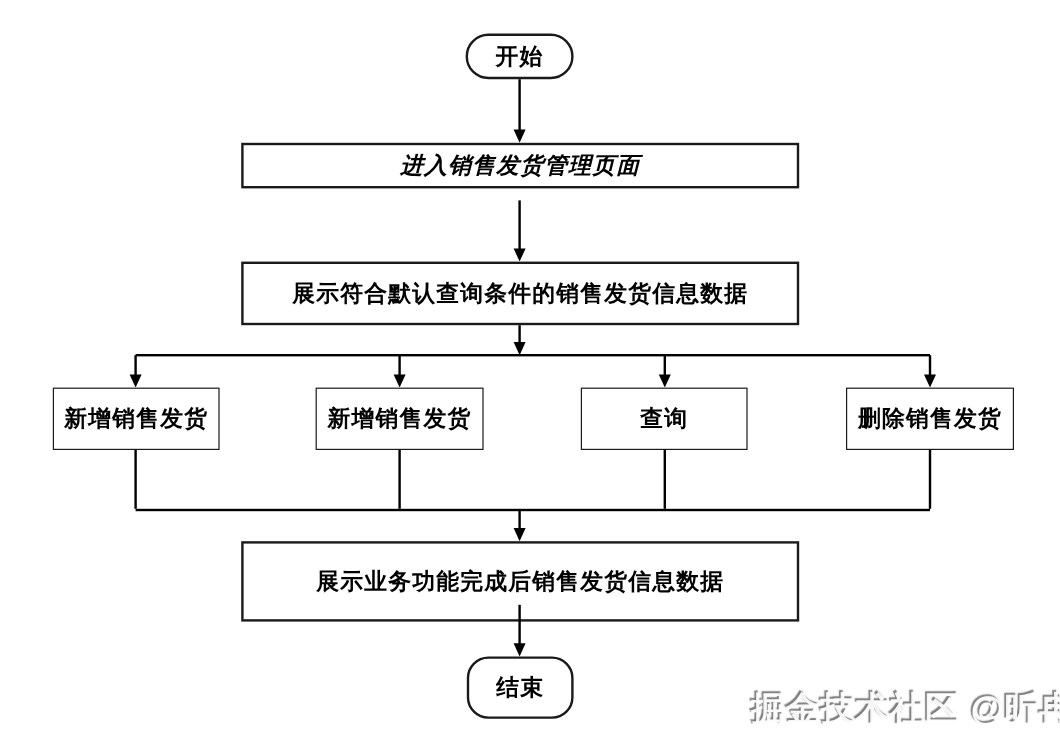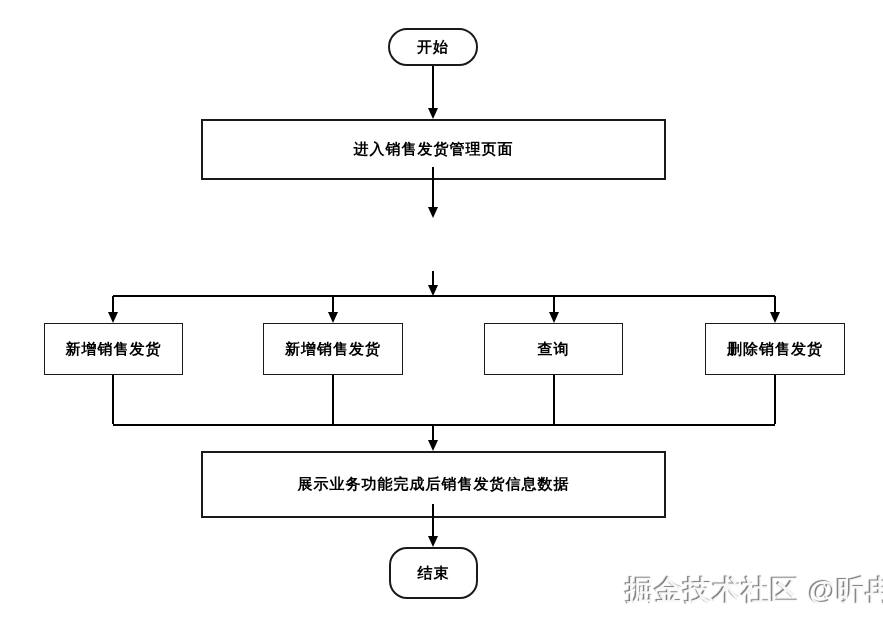--- a/index.html
+++ b/index.html
@@ -17,21 +17,21 @@
   }
   
   .node {
     position: absolute;
     box-sizing: border-box;
     display: flex;
     align-items: center;
     justify-content: center;
     background: #ffffff;
     color: #000000;
-    font-size: 15px;
+    font-size: 19px;
     font-weight: 600;
     letter-spacing: 1px;
     text-align: center;
     white-space: nowrap;
   }
   .terminal {
     border: 2px solid #1a1a1a;
     border-radius: 19px;
   }
   .process {
@@ -81,29 +81,32 @@
 
   <div class="node terminal" style="left:388px; top:28px; width:90px; height:38px;">
     <span>开始</span>
   </div>
 
   <div>
     <div class="vline" style="left:432px; top:66px; height:43px;"></div>
     <div class="arrowhead-down" style="left:428px; top:108px;"></div>
   </div>
 
-  <div class="node process" style="left:201px; top:119px; width:465px; height:61px;">
+  <div class="node process" style="left:201px; top:119px; width:465px; height:38px;font-style:italic;">
     <span>进入销售发货管理页面</span>
   </div>
 
   <div>
     <div class="vline" style="left:432px; top:167px; height:41px;"></div>
     <div class="arrowhead-down" style="left:428px; top:207px;"></div>
   </div>
 
+  <div class="node process" style="left:201px; top:218px; width:465px; height:53px;">
+    <span>展示符合默认查询条件的销售发货信息数据</span>
+  </div>
 
   <div>
     <div class="vline" style="left:432px; top:271px; height:14px;"></div>
     <div class="arrowhead-down" style="left:428px; top:285px;"></div>
   </div>
 
   <div class="hline" style="left:113px; top:295px; width:662px;"></div>
 
   <div>
     <div class="vline" style="left:112.25px; top:296px; height:17px;"></div>

